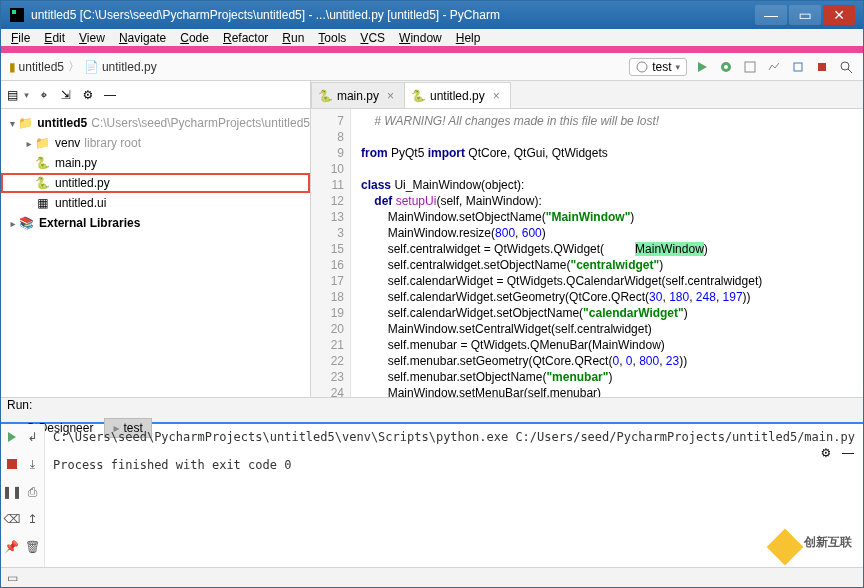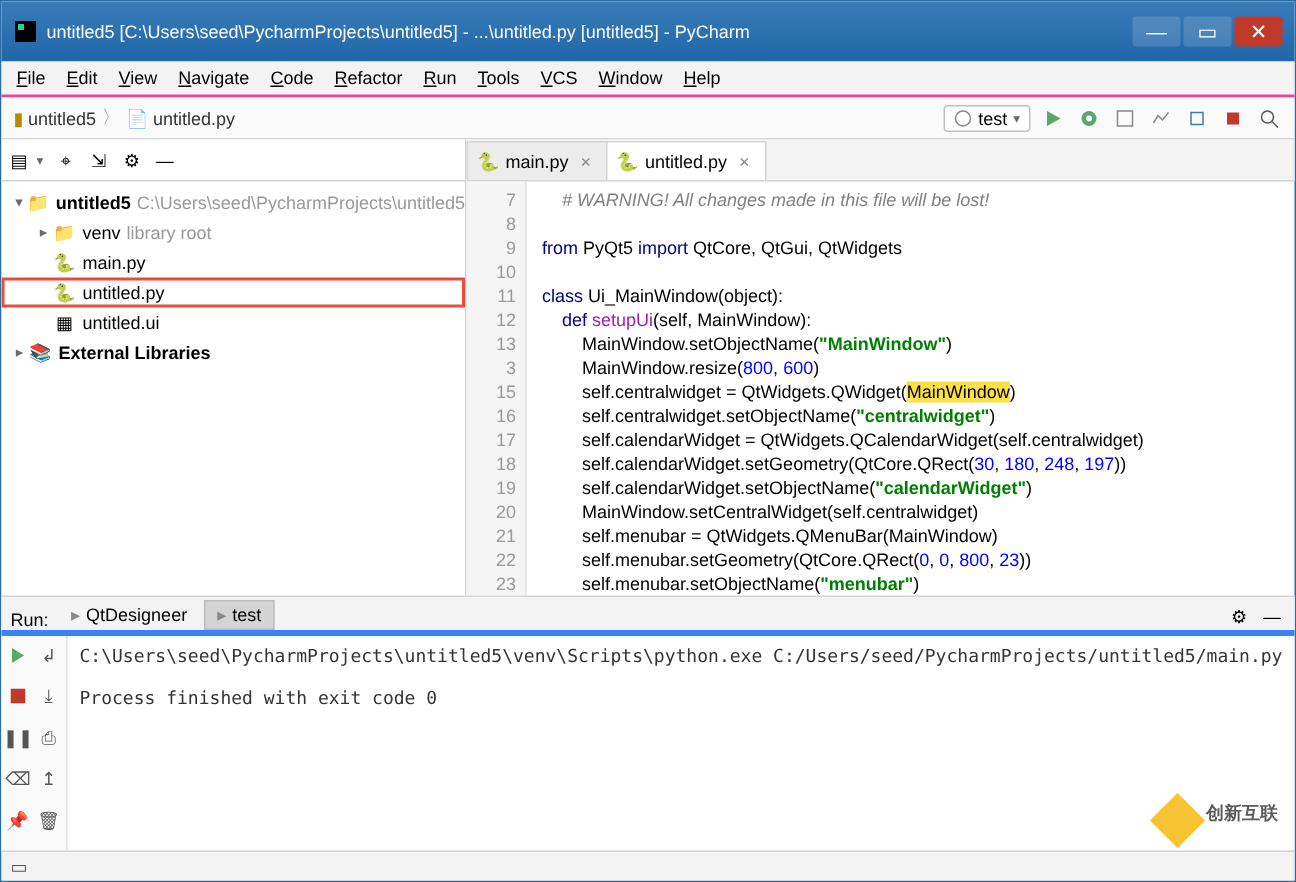--- a/index.html
+++ b/index.html
@@ -1,29 +1,29 @@
 <!DOCTYPE html>
 <html><head>
 <meta charset="utf-8">
 <style>
 * { margin: 0; padding: 0; box-sizing: border-box; font-family: "Segoe UI", Tahoma, sans-serif; font-size: 12px; }
 html, body { width: 864px; height: 588px; overflow: hidden; background: #f0f0f0; }
 
 .window { width: 864px; height: 588px; border: 1px solid #2e6da4; display: flex; flex-direction: column; background: #fff; }
 
 
-.titlebar { height: 40px; background: linear-gradient(#3a7cb8, #2066a8); color: #fff; display: flex; align-items: center; padding: 0 8px; font-size: 12px; }
+.titlebar { height: 28px; background: linear-gradient(#3a7cb8, #2066a8); color: #fff; display: flex; align-items: center; padding: 0 8px; font-size: 12px; }
 .titlebar .icon { width: 16px; height: 16px; margin-right: 6px; display:inline-flex; align-items:center; justify-content:center; }
 .titlebar .title { flex: 1; white-space: nowrap; overflow: hidden; }
 .winbtns { display: flex; gap: 2px; }
 .winbtn { width: 32px; height: 20px; background: rgba(255,255,255,.15); color:#fff; display:flex; align-items:center; justify-content:center; font-size:14px; border-radius:2px; cursor:pointer; }
 .winbtn.close { background: #c0392b; }
 
 
-.menubar { height: 24px; background: #f3f3f3; border-bottom: 2px solid #ec4899; display: flex; align-items: center; padding: 0 4px; gap: 2px; }
+.menubar { height: 24px; background: #f3f3f3; border-bottom: 7px solid #ec4899; display: flex; align-items: center; padding: 0 4px; gap: 2px; }
 .menubar span { padding: 2px 6px; cursor: pointer; }
 .menubar span u { text-decoration: underline; }
 
 
 .navbar { height: 28px; background: #fafafa; border-bottom: 1px solid #d4d4d4; display: flex; align-items: center; padding: 0 8px; }
 .breadcrumb { display: flex; align-items: center; gap: 4px; color: #333; }
 .breadcrumb .sep { color: #999; }
 .nav-right { margin-left: auto; display: flex; align-items: center; gap: 6px; }
 .run-config { border: 1px solid #c0c0c0; background: #fff; padding: 1px 6px; border-radius: 3px; display:flex; align-items:center; gap:4px; }
 .tbicon { width: 18px; height: 18px; display:inline-flex; align-items:center; justify-content:center; cursor:pointer; }
@@ -49,32 +49,32 @@
 .editor-area { flex:1; display:flex; flex-direction:column; min-width:0; }
 .tabs { height:28px; border-bottom:1px solid #d4d4d4; display:flex; align-items:flex-end; background:#f3f3f3; }
 .tab { height:26px; padding:0 10px 0 6px; border:1px solid #d4d4d4; border-bottom:none; background:#ececec; margin-right:-1px; display:flex; align-items:center; gap:4px; cursor:pointer; }
 .tab.active { background:#fff; }
 .tab .x { color:#888; margin-left:4px; }
 .editor { flex:1; display:flex; min-height:0; font-family: Consolas, "Courier New", monospace; font-size: 12px; }
 .gutter { width:40px; background:#f5f5f5; border-right:1px solid #e4e4e4; text-align:right; padding:4px 6px 0 0; color:#9a9a9a; line-height:16px; }
 .gutter div { height:16px; }
 .code { flex:1; padding:4px 0 0 10px; overflow:auto; line-height:16px; white-space:pre; color:#000; }
 .code .ln { height:16px; }
-.kw { color:#000080; font-weight:normal; }
+.kw { color:#000080; font-weight:bold; }
 .fn { color:#a21caf; }
 .self { color:#000000; }
 .str { color:#008000; font-weight:bold; }
 .num { color:#0000ff; }
 .cmt { color:#808080; font-style:italic; }
 .cls { color:#000; }
-.hl { background:#fde047; }
+.hl { background:#86efac;margin-left:31px; }
 
 
 .run-panel { height: 170px; border-top:1px solid #d4d4d4; display:flex; flex-direction:column; background:#fff; }
-.run-tabs { height:26px; background:#f3f3f3; border-bottom:4px solid #3b82f6; display:flex; align-items:flex-end; padding:0 6px; gap:6px; }
+.run-tabs { height:26px; background:#f3f3f3; border-bottom:2px solid #3b82f6; display:flex; align-items:flex-start; padding:0 6px; gap:6px;flex-direction:column; }
 .run-tab { padding:2px 8px; border:1px solid transparent; cursor:pointer; display:flex; align-items:center; gap:4px; }
 .run-tab.active { background:#d4d4d4; border-color:#bbb; }
 .run-tabs .tools { margin-left:auto; display:flex; gap:4px; }
 .run-body { flex:1; display:flex; min-height:0; }
 .run-side { width:44px; border-right:1px solid #e4e4e4; background:#fafafa; display:grid; grid-template-columns: 1fr 1fr; gap: 2px; padding: 4px 2px; }
 .run-side .rsbtn { width:18px; height:18px; display:flex; align-items:center; justify-content:center; cursor:pointer; color:#555; }
 .console { flex:1; padding:6px 8px; font-family: Consolas, monospace; font-size:12px; color:#333; overflow:auto; white-space: pre-wrap; }
 
 
 .statusbar { height: 20px; background:#f3f3f3; border-top:1px solid #d4d4d4; display:flex; align-items:center; padding:0 6px; gap:6px; color:#555; }

